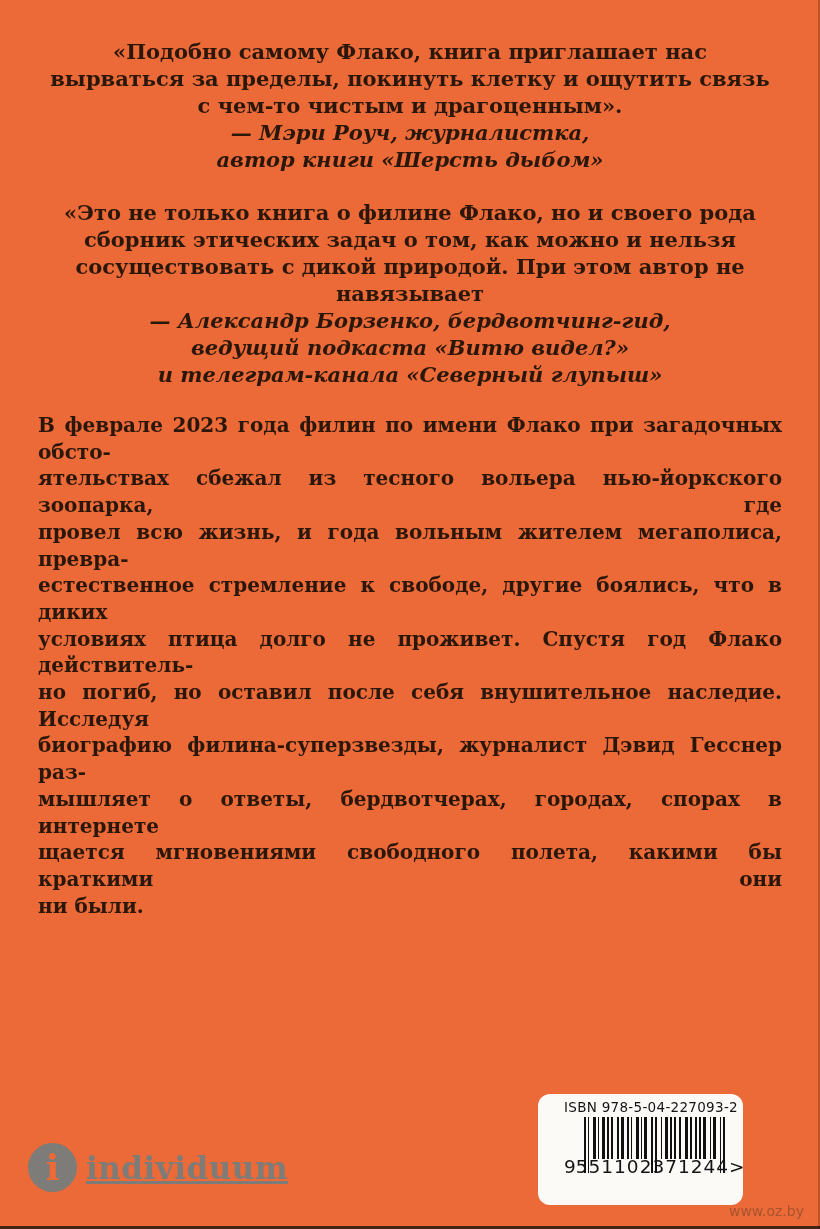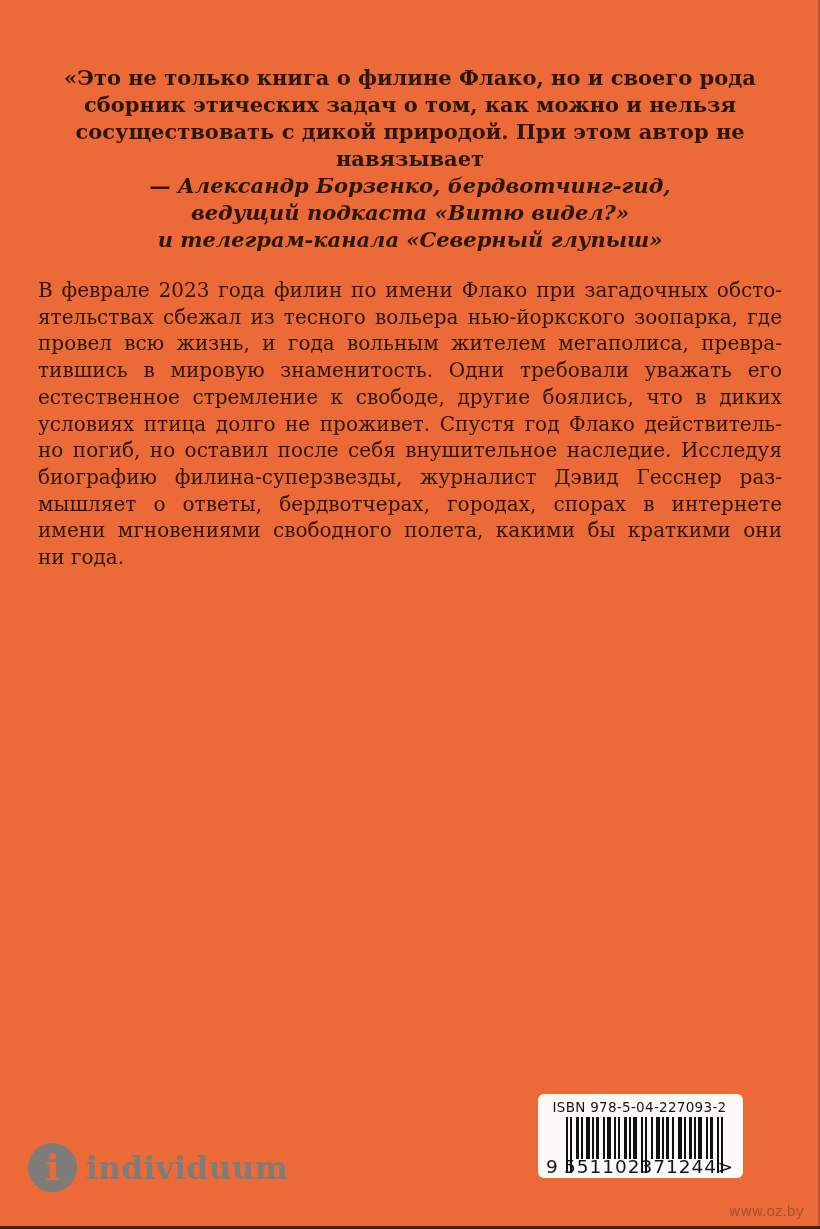--- a/index.html
+++ b/index.html
@@ -23,49 +23,50 @@
   .quote-block .attr-line {
     font-size: 21px; line-height: 27px;
     font-style: italic; font-weight: 600;
   }
   #quote1 { margin-bottom: 26px; }
   #quote2 { margin-bottom: 24px; }
   
   .annotation { margin-top: 0; }
   .annotation .ann-line {
     font-size: 20px; line-height: 26.7px;
-    font-weight: 400;
+    font-weight: 700;
     text-align: justify;
     text-align-last: justify;
     white-space: normal;
   }
   .annotation .ann-line:last-child { text-align-last: left; }
   
   .publisher {
     position: absolute; left: 28px; top: 1143px;
     display: flex; align-items: center;
   }
   .logo-circle {
     width: 49px; height: 49px; border-radius: 50%;
     display: flex; align-items: center; justify-content: center;
     font-weight: bold; font-size: 36px; line-height: 1;
     padding-bottom: 2px; box-sizing: border-box;
   }
   .wordmark {
     margin-left: 9px;
     font-weight: bold; font-size: 31px;
     letter-spacing: 0.5px;
+    text-decoration: underline;
   }
   
   .barcode-box {
     position: absolute; left: 538px; top: 1094px;
-    width: 205px; height: 84px;
-    background: #FBFAF7; border-radius: 6px;
+    width: 205px; height: 111px;
+    background: #FBFAF7; border-radius: 12px;
     box-sizing: border-box;
-    padding: 5px 10px 0 8px;
+    padding: 5px 10px 0 26px;
     color: #141414;
     font-family: "DejaVu Sans", "Liberation Sans", sans-serif;
   }
   .isbn-label {
     text-align: center; font-size: 13.5px; letter-spacing: 0.3px;
     margin-bottom: 2px; white-space: nowrap;
   }
   .bars-row {
     position: relative; height: 56px;
     margin-left: 20px; margin-right: 8px;
@@ -95,47 +96,55 @@
     position: absolute; top: 0; bottom: 0; right: 0; width: 2px;
     background: rgba(40, 20, 10, 0.25);
   }
 </style>
 </head>
 <body style="background: rgb(235, 106, 55); color: rgb(43, 23, 10);">
 
 <div class="cover">
 
   <div id="quote1" class="quote-block">
+    <div>
+        <div class="q-line">«Подобно самому Флако, книга приглашает нас</div>
+        <div class="q-line">вырваться за пределы, покинуть клетку и ощутить связь</div>
+        <div class="q-line">с чем-то чистым и драгоценным».</div>
+      </div>
+    <div>
+        <div class="attr-line">— Мэри Роуч, журналистка,</div>
+        <div class="attr-line">автор книги «Шерсть дыбом»</div>
+      </div>
   </div>
 
   <div id="quote2" class="quote-block">
     <div>
         <div class="q-line">«Это не только книга о филине Флако, но и своего рода</div>
         <div class="q-line">сборник этических задач о том, как можно и нельзя</div>
         <div class="q-line">сосуществовать с дикой природой. При этом автор не навязывает</div>
       </div>
     <div>
         <div class="attr-line">—  Александр Борзенко, бердвотчинг-гид,</div>
         <div class="attr-line">ведущий подкаста «Витю видел?»</div>
         <div class="attr-line">и телеграм-канала «Северный глупыш»</div>
       </div>
   </div>
 
   <div class="annotation">
       <div class="ann-line">В феврале 2023 года филин по имени Флако при загадочных обсто-</div>
       <div class="ann-line">ятельствах сбежал из тесного вольера нью-йоркского зоопарка, где</div>
       <div class="ann-line">провел всю жизнь, и года вольным жителем мегаполиса, превра-</div>
-      <div class="ann-line">тившись в мировую знаменитость. Одни требовали уважать его</div>
       <div class="ann-line">естественное стремление к свободе, другие боялись, что в диких</div>
       <div class="ann-line">условиях птица долго не проживет. Спустя год Флако действитель-</div>
       <div class="ann-line">но погиб, но оставил после себя внушительное наследие. Исследуя</div>
       <div class="ann-line">биографию филина-суперзвезды, журналист Дэвид Гесснер раз-</div>
       <div class="ann-line">мышляет о ответы, бердвотчерах, городах, спорах в интернете</div>
-      <div class="ann-line">имени мгновениями свободного полета, какими бы краткими они</div>
-      <div class="ann-line">ни года.</div>
+      <div class="ann-line">щается мгновениями свободного полета, какими бы краткими они</div>
+      <div class="ann-line">ни были.</div>
     </div>
 
   <div class="publisher">
     <div class="logo-circle" style="background: rgb(126, 124, 121); color: rgb(235, 106, 55);">i</div>
     <div class="wordmark" style="color: rgb(126, 124, 121);">individuum</div>
   </div>
 
   <div class="barcode-box">
     <div class="isbn-label">ISBN 978-5-04-227093-2</div>
     <div class="bars-row" id="bars">

